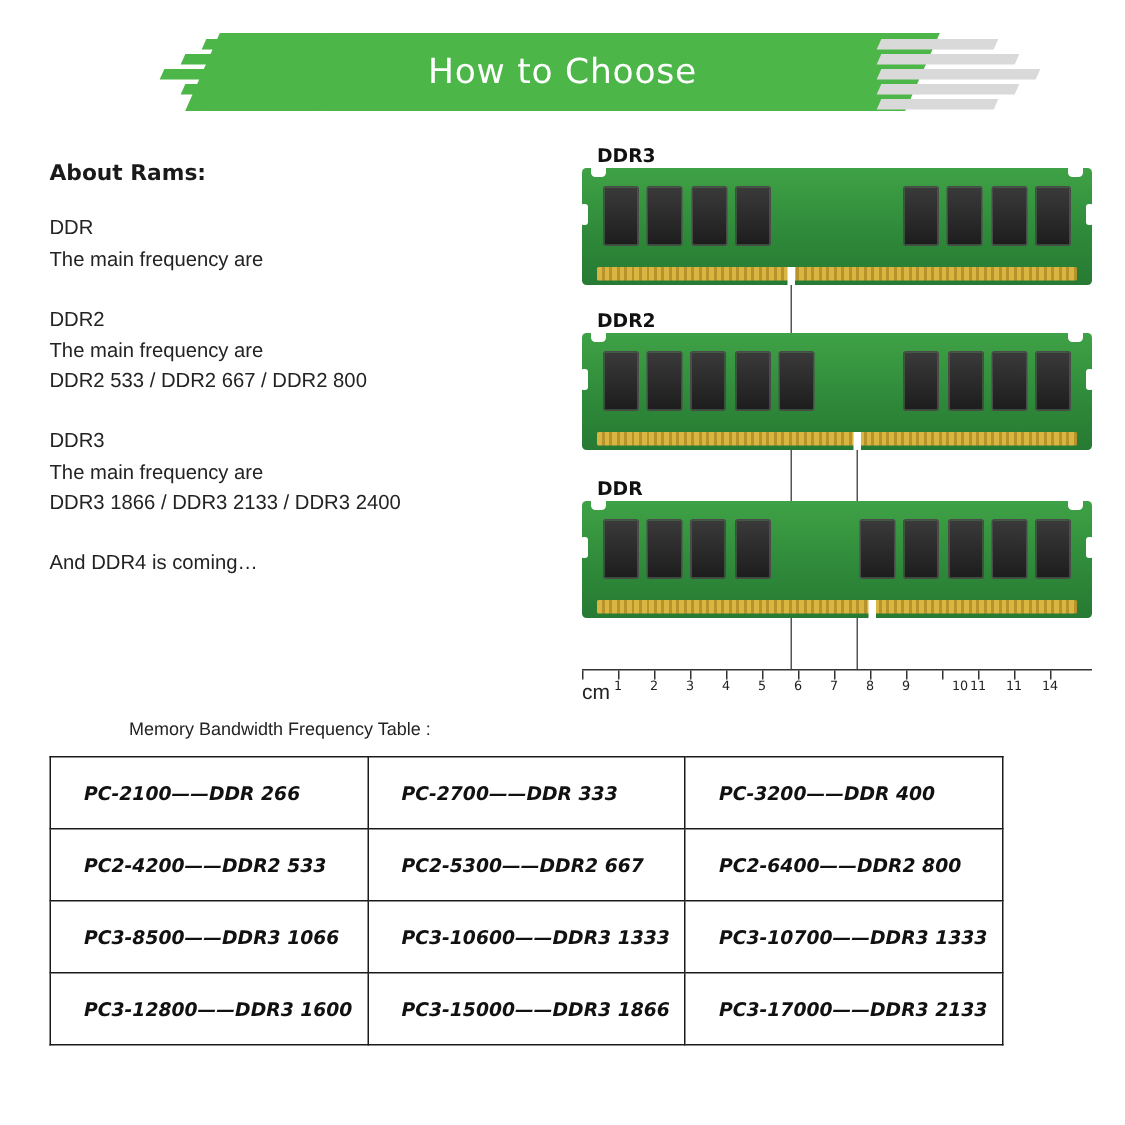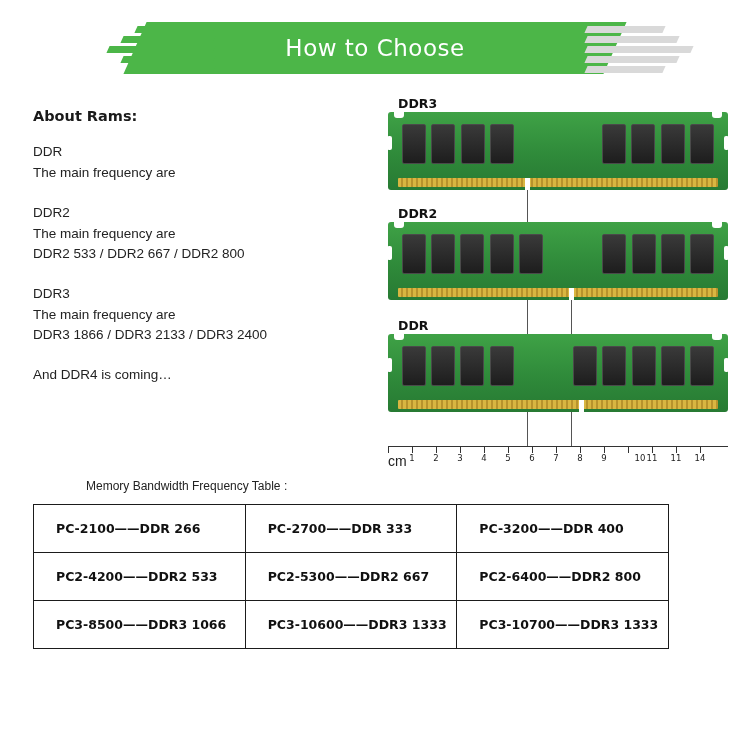--- a/index.html
+++ b/index.html
@@ -237,20 +237,21 @@
   }
   table.bw td {
     border: 1px solid #1b1b1b;
     height: 47px;
     padding: 0 0 0 22px;
     font-size: 12.5px;
     font-weight: bold;
     color: #111;
     font-family: "DejaVu Sans", sans-serif;
     white-space: nowrap;
+    font-style: italic;
   }
 </style>
 </head>
 <body>
 
 <div class="banner">
   <div class="banner-bar"></div>
   <div class="stripes left">
     <div class="stripe s1"></div>
     <div class="stripe s2"></div>
@@ -408,14 +409,19 @@
     <tr>
       <td>PC2-4200——DDR2 533</td>
       <td>PC2-5300——DDR2 667</td>
       <td>PC2-6400——DDR2 800</td>
     </tr>
     <tr>
       <td>PC3-8500——DDR3 1066</td>
       <td>PC3-10600——DDR3 1333</td>
       <td>PC3-10700——DDR3 1333</td>
     </tr>
+    <tr>
+      <td>PC3-12800——DDR3 1600</td>
+      <td>PC3-15000——DDR3 1866</td>
+      <td>PC3-17000——DDR3 2133</td>
+    </tr>
   </tbody>
 </table>
 
 </body></html>

